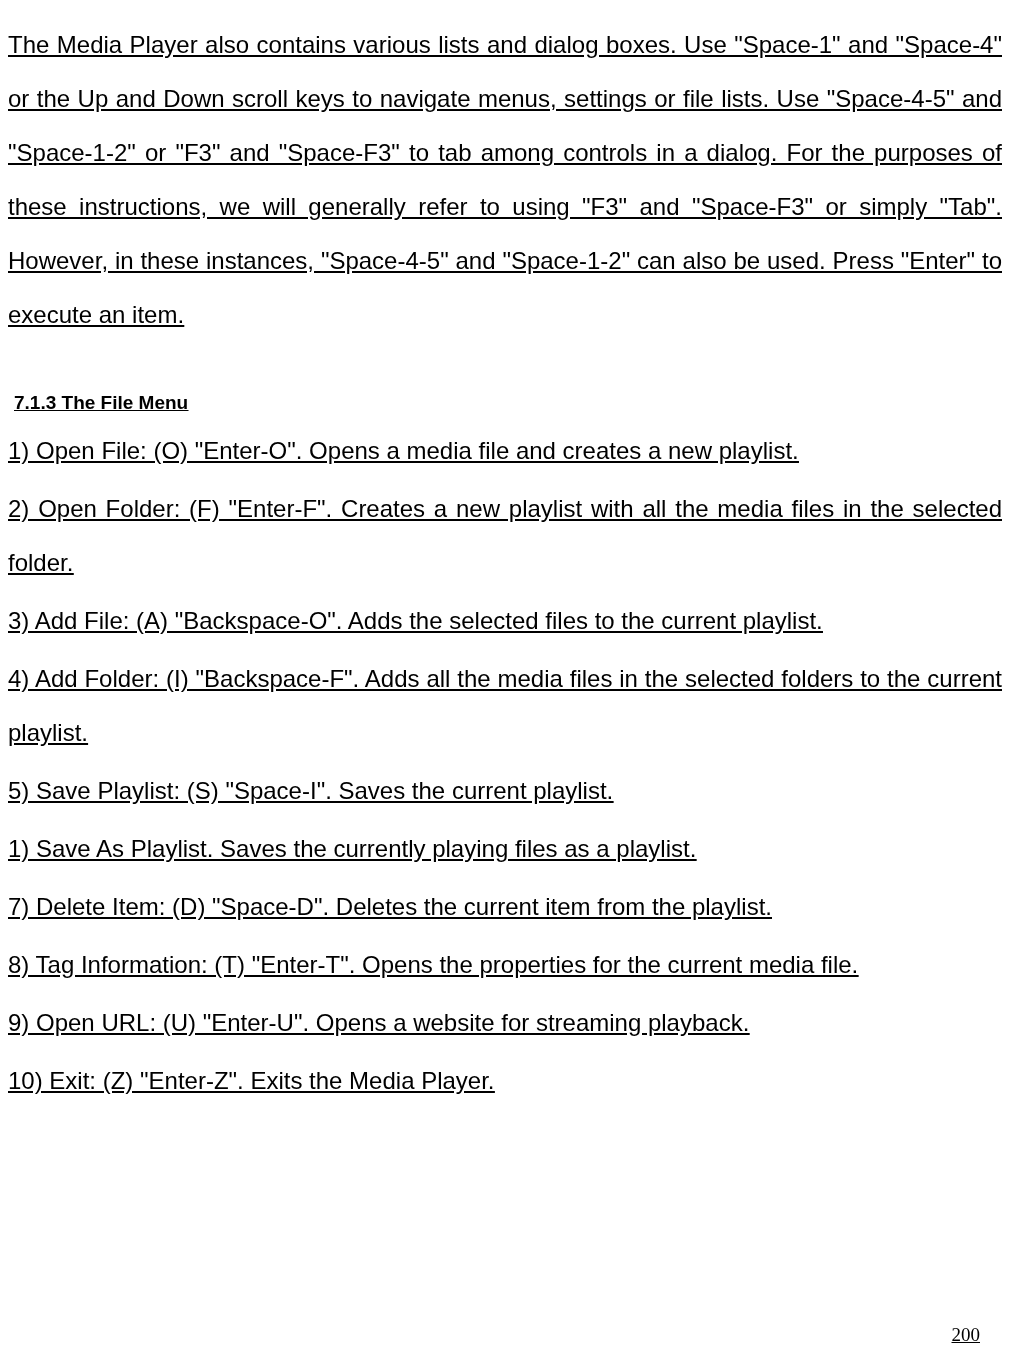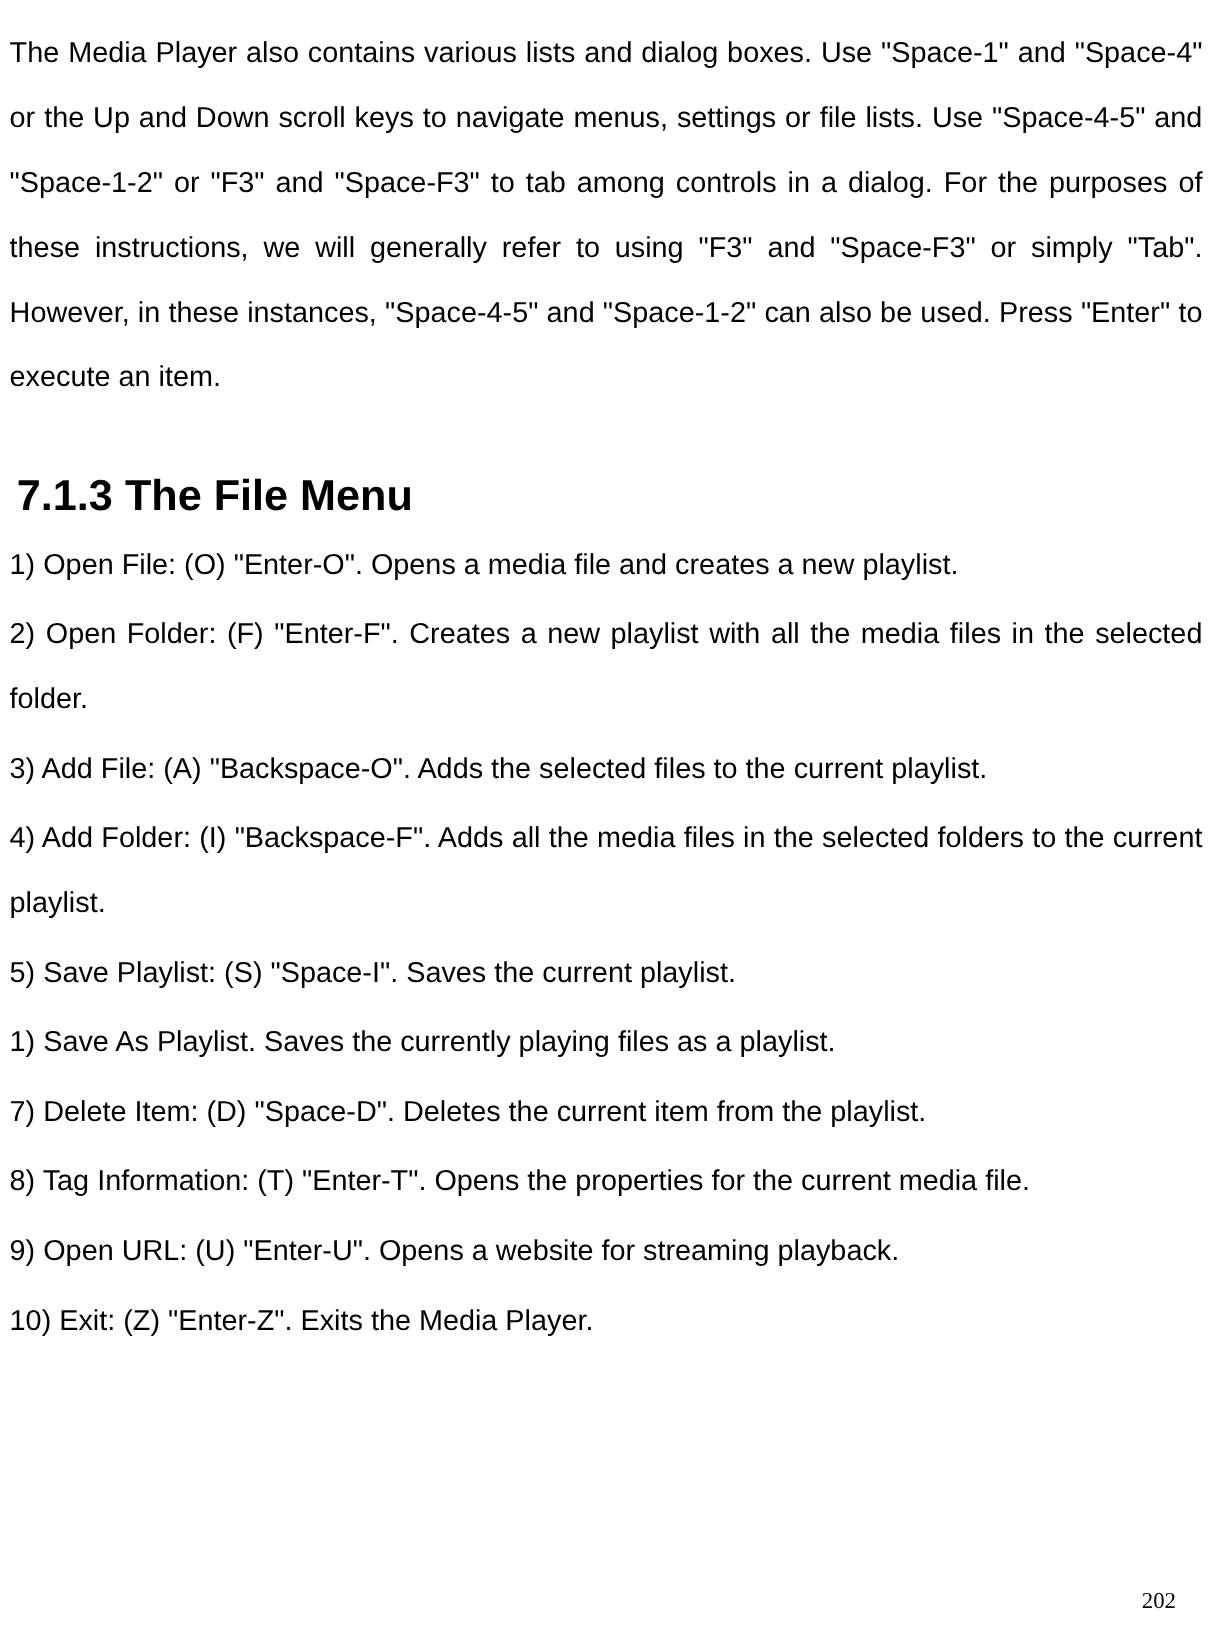--- a/index.html
+++ b/index.html
@@ -1,36 +1,37 @@
 <!DOCTYPE html>
 <html><head>
   <meta charset="utf-8">
   <style>
     * {
       margin: 0;
       padding: 0;
       box-sizing: border-box;
+      text-decoration: underline;
     }
     body {
       font-family: Arial, Helvetica, sans-serif;
       background: #ffffff;
       color: #000000;
       width: 1010px;
       height: 1371px;
       padding: 18px 8px 20px 8px;
       position: relative;
     }
     .intro-paragraph {
       font-size: 24px;
       line-height: 2.25;
       text-align: justify;
       margin-bottom: 50px;
     }
     .section-heading {
-      font-size: 36px;
+      font-size: 19px;
       font-weight: bold;
       margin-bottom: 10px;
       padding-left: 6px;
     }
     .list-item {
       font-size: 24px;
       line-height: 2.25;
       text-align: justify;
       margin-bottom: 4px;
     }
@@ -53,13 +54,13 @@
 <p class="list-item">2) Open Folder: (F) "Enter-F". Creates a new playlist with all the media files in the selected folder.</p>
 <p class="list-item">3) Add File: (A) "Backspace-O". Adds the selected files to the current playlist.</p>
 <p class="list-item">4) Add Folder: (I) "Backspace-F". Adds all the media files in the selected folders to the current playlist.</p>
 <p class="list-item">5) Save Playlist: (S) "Space-I". Saves the current playlist.</p>
 <p class="list-item">1) Save As Playlist. Saves the currently playing files as a playlist.</p>
 <p class="list-item">7) Delete Item: (D) "Space-D". Deletes the current item from the playlist.</p>
 <p class="list-item">8) Tag Information: (T) "Enter-T". Opens the properties for the current media file.</p>
 <p class="list-item">9) Open URL: (U) "Enter-U". Opens a website for streaming playback.</p>
 <p class="list-item">10) Exit: (Z) "Enter-Z". Exits the Media Player.</p>
 
-<div class="page-number">202</div>
+<div class="page-number">200</div>
 
 </body></html>

